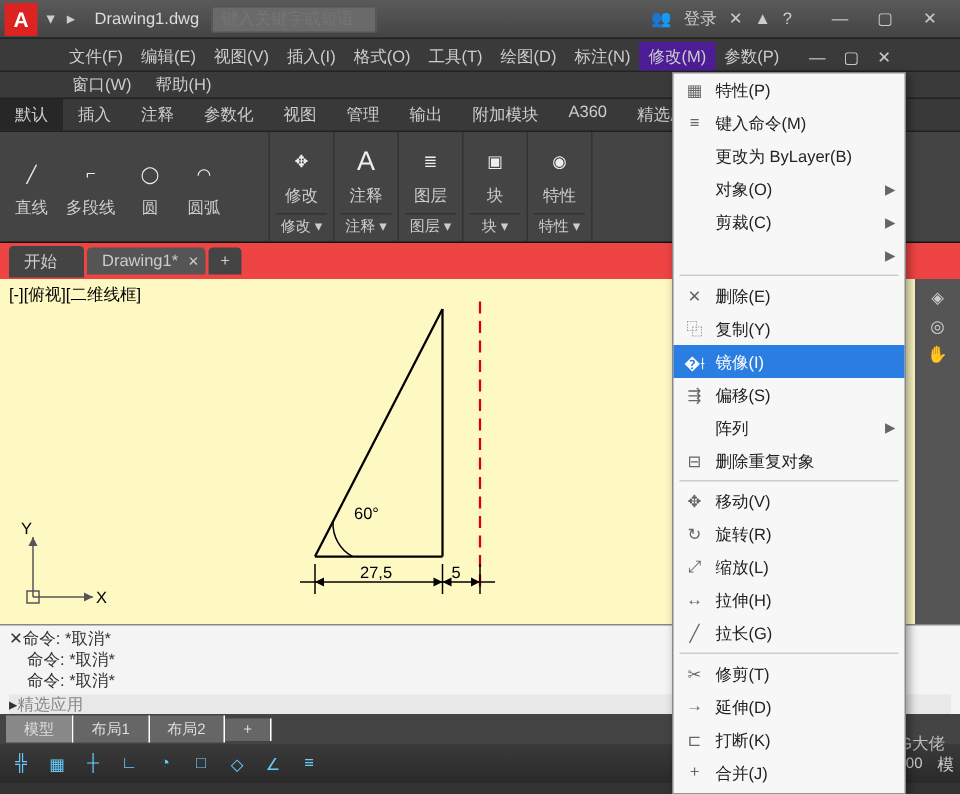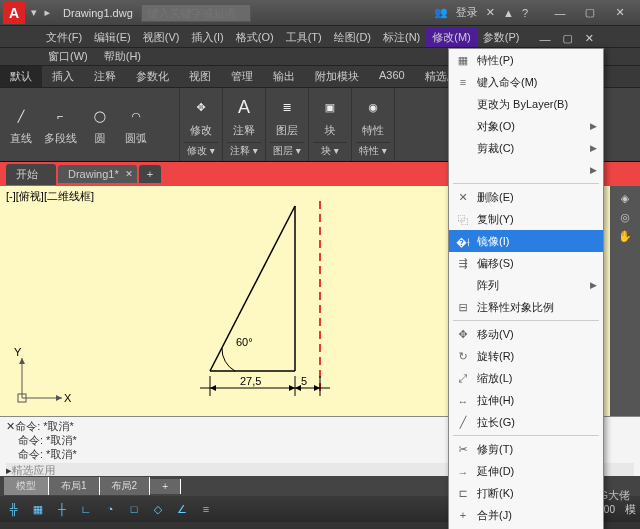--- a/index.html
+++ b/index.html
@@ -308,21 +308,21 @@
       <span class="ic">⇶</span>
       <span>偏移(S)</span>
     </div>
     <div class="dditem">
       <span class="ic"></span>
       <span>阵列</span>
       <span class="arrow">▶</span>
     </div>
     <div class="dditem">
       <span class="ic">⊟</span>
-      <span>注释性对象比例</span>
+      <span>删除重复对象</span>
     </div>
     <div class="ddsep"></div>
     <div class="dditem">
       <span class="ic">✥</span>
       <span>移动(V)</span>
     </div>
     <div class="dditem">
       <span class="ic">↻</span>
       <span>旋转(R)</span>
     </div>

